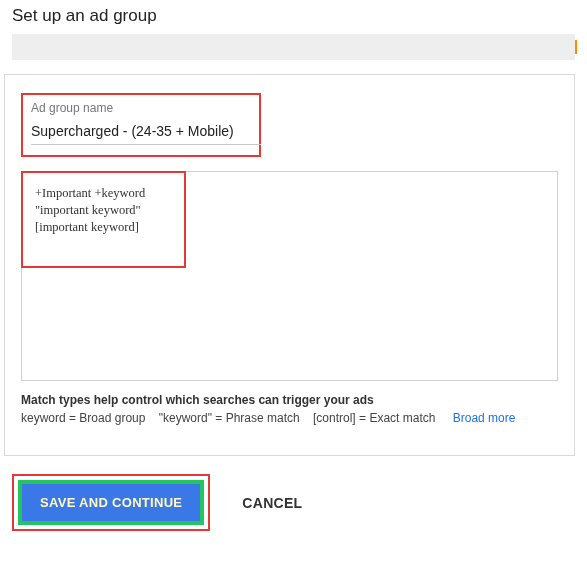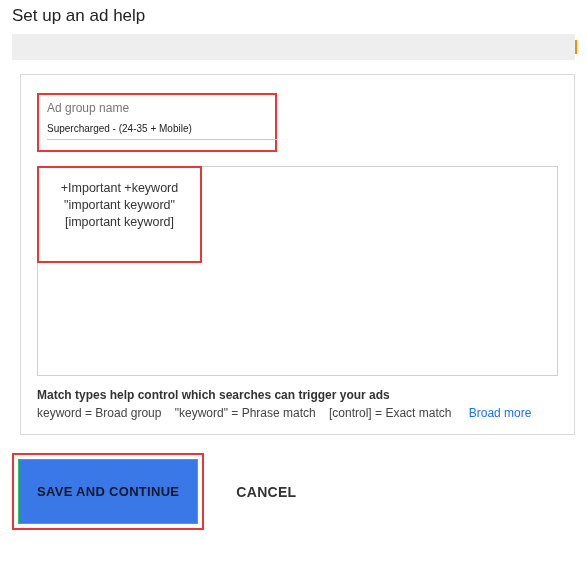--- a/index.html
+++ b/index.html
@@ -26,22 +26,22 @@
   }
   .banner::after{
     content:"";
     position:absolute;
     right:-2px; top:6px;
     width:2px; height:14px;
     background:#ff8a00;
   }
   .card {
     border: 1px solid #d9d9d9;
-    margin: 0 12px 18px 20px;
-    padding: 18px 16px 14px 16px;
+    margin: 0 12px 18px 4px;
+    padding: 18px 16px 30px 16px;
     background: #fff;
   }
   .highlight-box {
     border: 2px solid #e53935;
     padding: 6px 8px 10px 8px;
     margin-bottom: 14px;
   }
   .hl-name { width: 240px; }
   .hl-kw   { width: 165px; margin-bottom: 0; }
   .field-label {
@@ -49,21 +49,21 @@
     color: #777;
     margin-bottom: 4px;
     display: flex;
     align-items: center;
     gap: 5px;
   }
   .text-input {
     border: none;
     border-bottom: 1px solid #c8c8c8;
     padding: 4px 0 5px 0;
-    font-size: 10px;
+    font-size: 14px;
     color: #222;
     width: 230px;
     background: transparent;
   }
   .bid-block { margin: 4px 0 18px 4px; }
   .bid-row { display:flex; align-items:flex-end; }
   .currency {
     font-size: 13px;
     color: #444;
     padding-bottom: 6px;
@@ -82,25 +82,24 @@
   .kw-area-wrap {
     border: 1px solid #d0d0d0;
     margin-top: 0;
   }
   .kw-textarea {
     width: 100%;
     height: 190px;
     border: none;
     resize: none;
     padding: 8px;
-    font-family: Liberation Sans, sans-serif;
+    font-family: Liberation Serif, serif;
     font-size: 12.5px;
     color: #333;
     line-height: 1.35;
-    text-align: center;
   }
   .match-help {
     font-size: 12px;
     color: #333;
     margin-top: 12px;
   }
   .match-help b { font-weight: 700; text-align: right; }
   .match-line {
     font-size: 12px;
     color: #444;
@@ -118,43 +117,43 @@
     align-items: center;
     gap: 28px;
   }
   .hl-btn {
     border: 2px solid #e53935;
     padding: 4px;
     display: inline-block;
   }
   .primary-btn {
     background: #3b78e7;
-    color: #0f172a;
-    border: 1px solid #22c55e;
+    color: #fef9c3;
+    border: 4px solid #22c55e;
     font-size: 13px;
     font-weight: 700;
     letter-spacing: .3px;
-    padding: 24px 18px;
+    padding: 11px 18px;
     cursor: pointer;
   }
   .cancel-btn {
     background: transparent;
     border: none;
     color: #333;
     font-size: 14px;
     font-weight: 700;
     letter-spacing: .3px;
     cursor: pointer;
     padding: 11px 4px;
   }
 </style>
 </head>
 <body>
 
-<div class="page-title">Set up an ad help</div>
+<div class="page-title">Set up an ad group</div>
 <div class="banner"></div>
 
 <div class="card">
 
   <div class="highlight-box hl-name">
     <div class="field-label">Ad group name</div>
     <input type="text" class="text-input" value="Supercharged - (24-35 + Mobile)" style="">
   </div>
 
 

